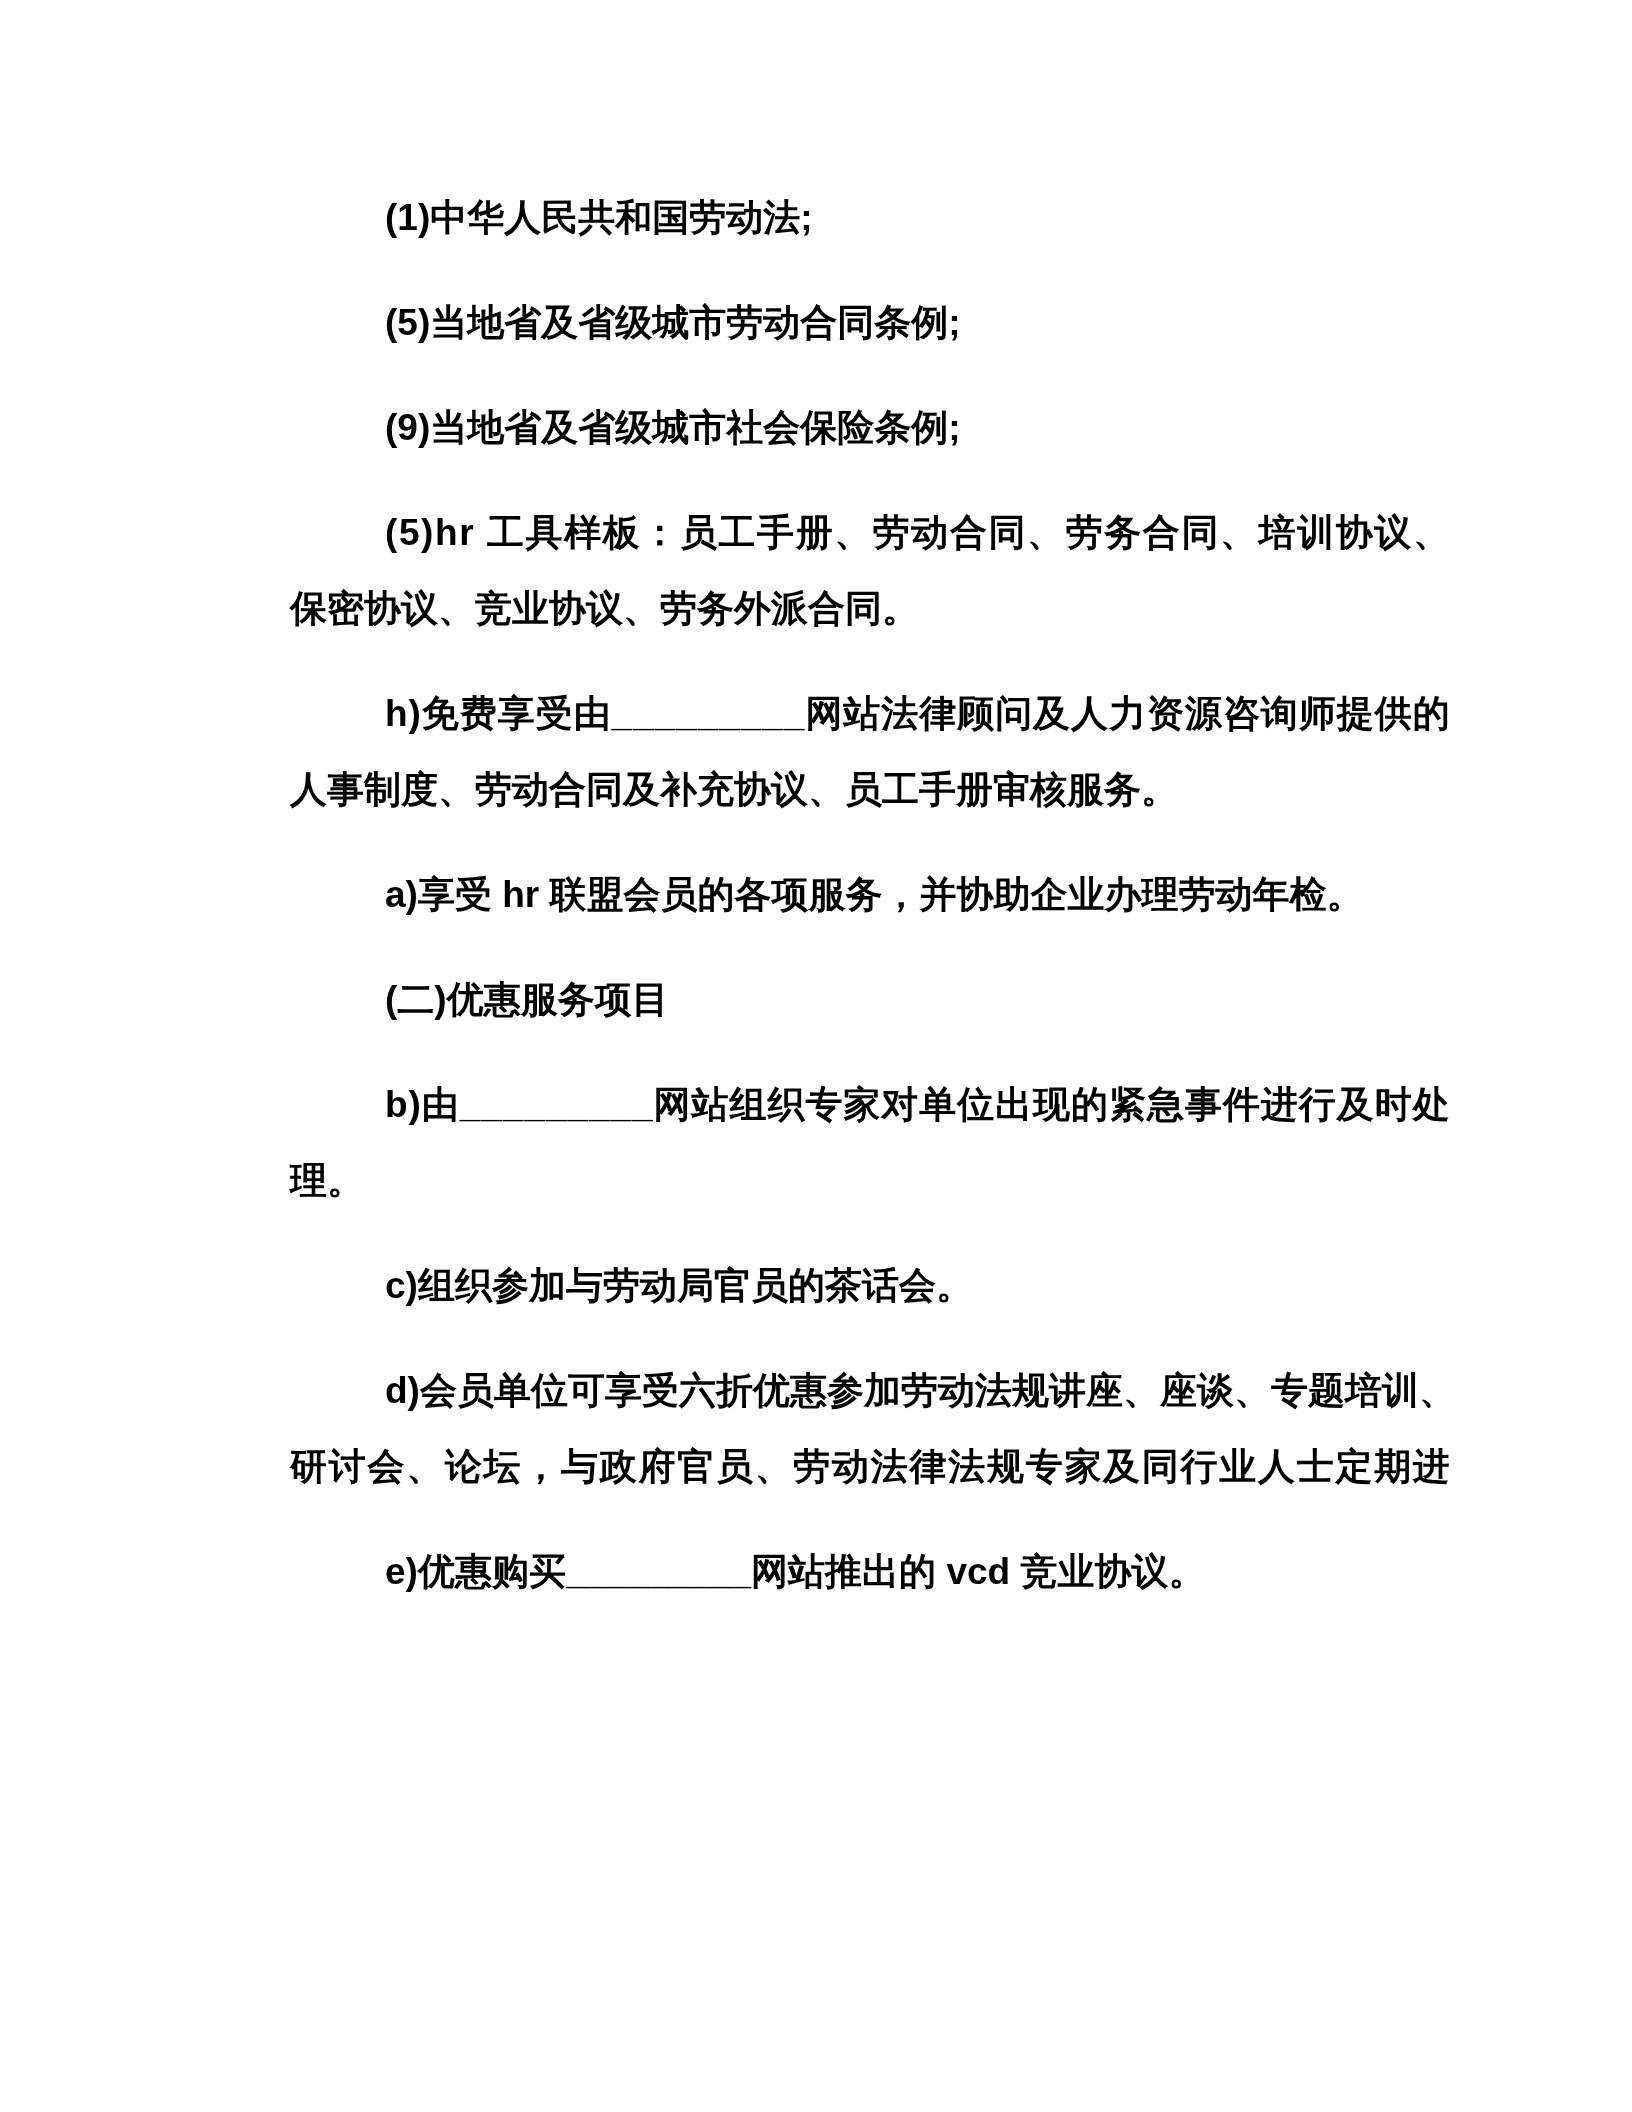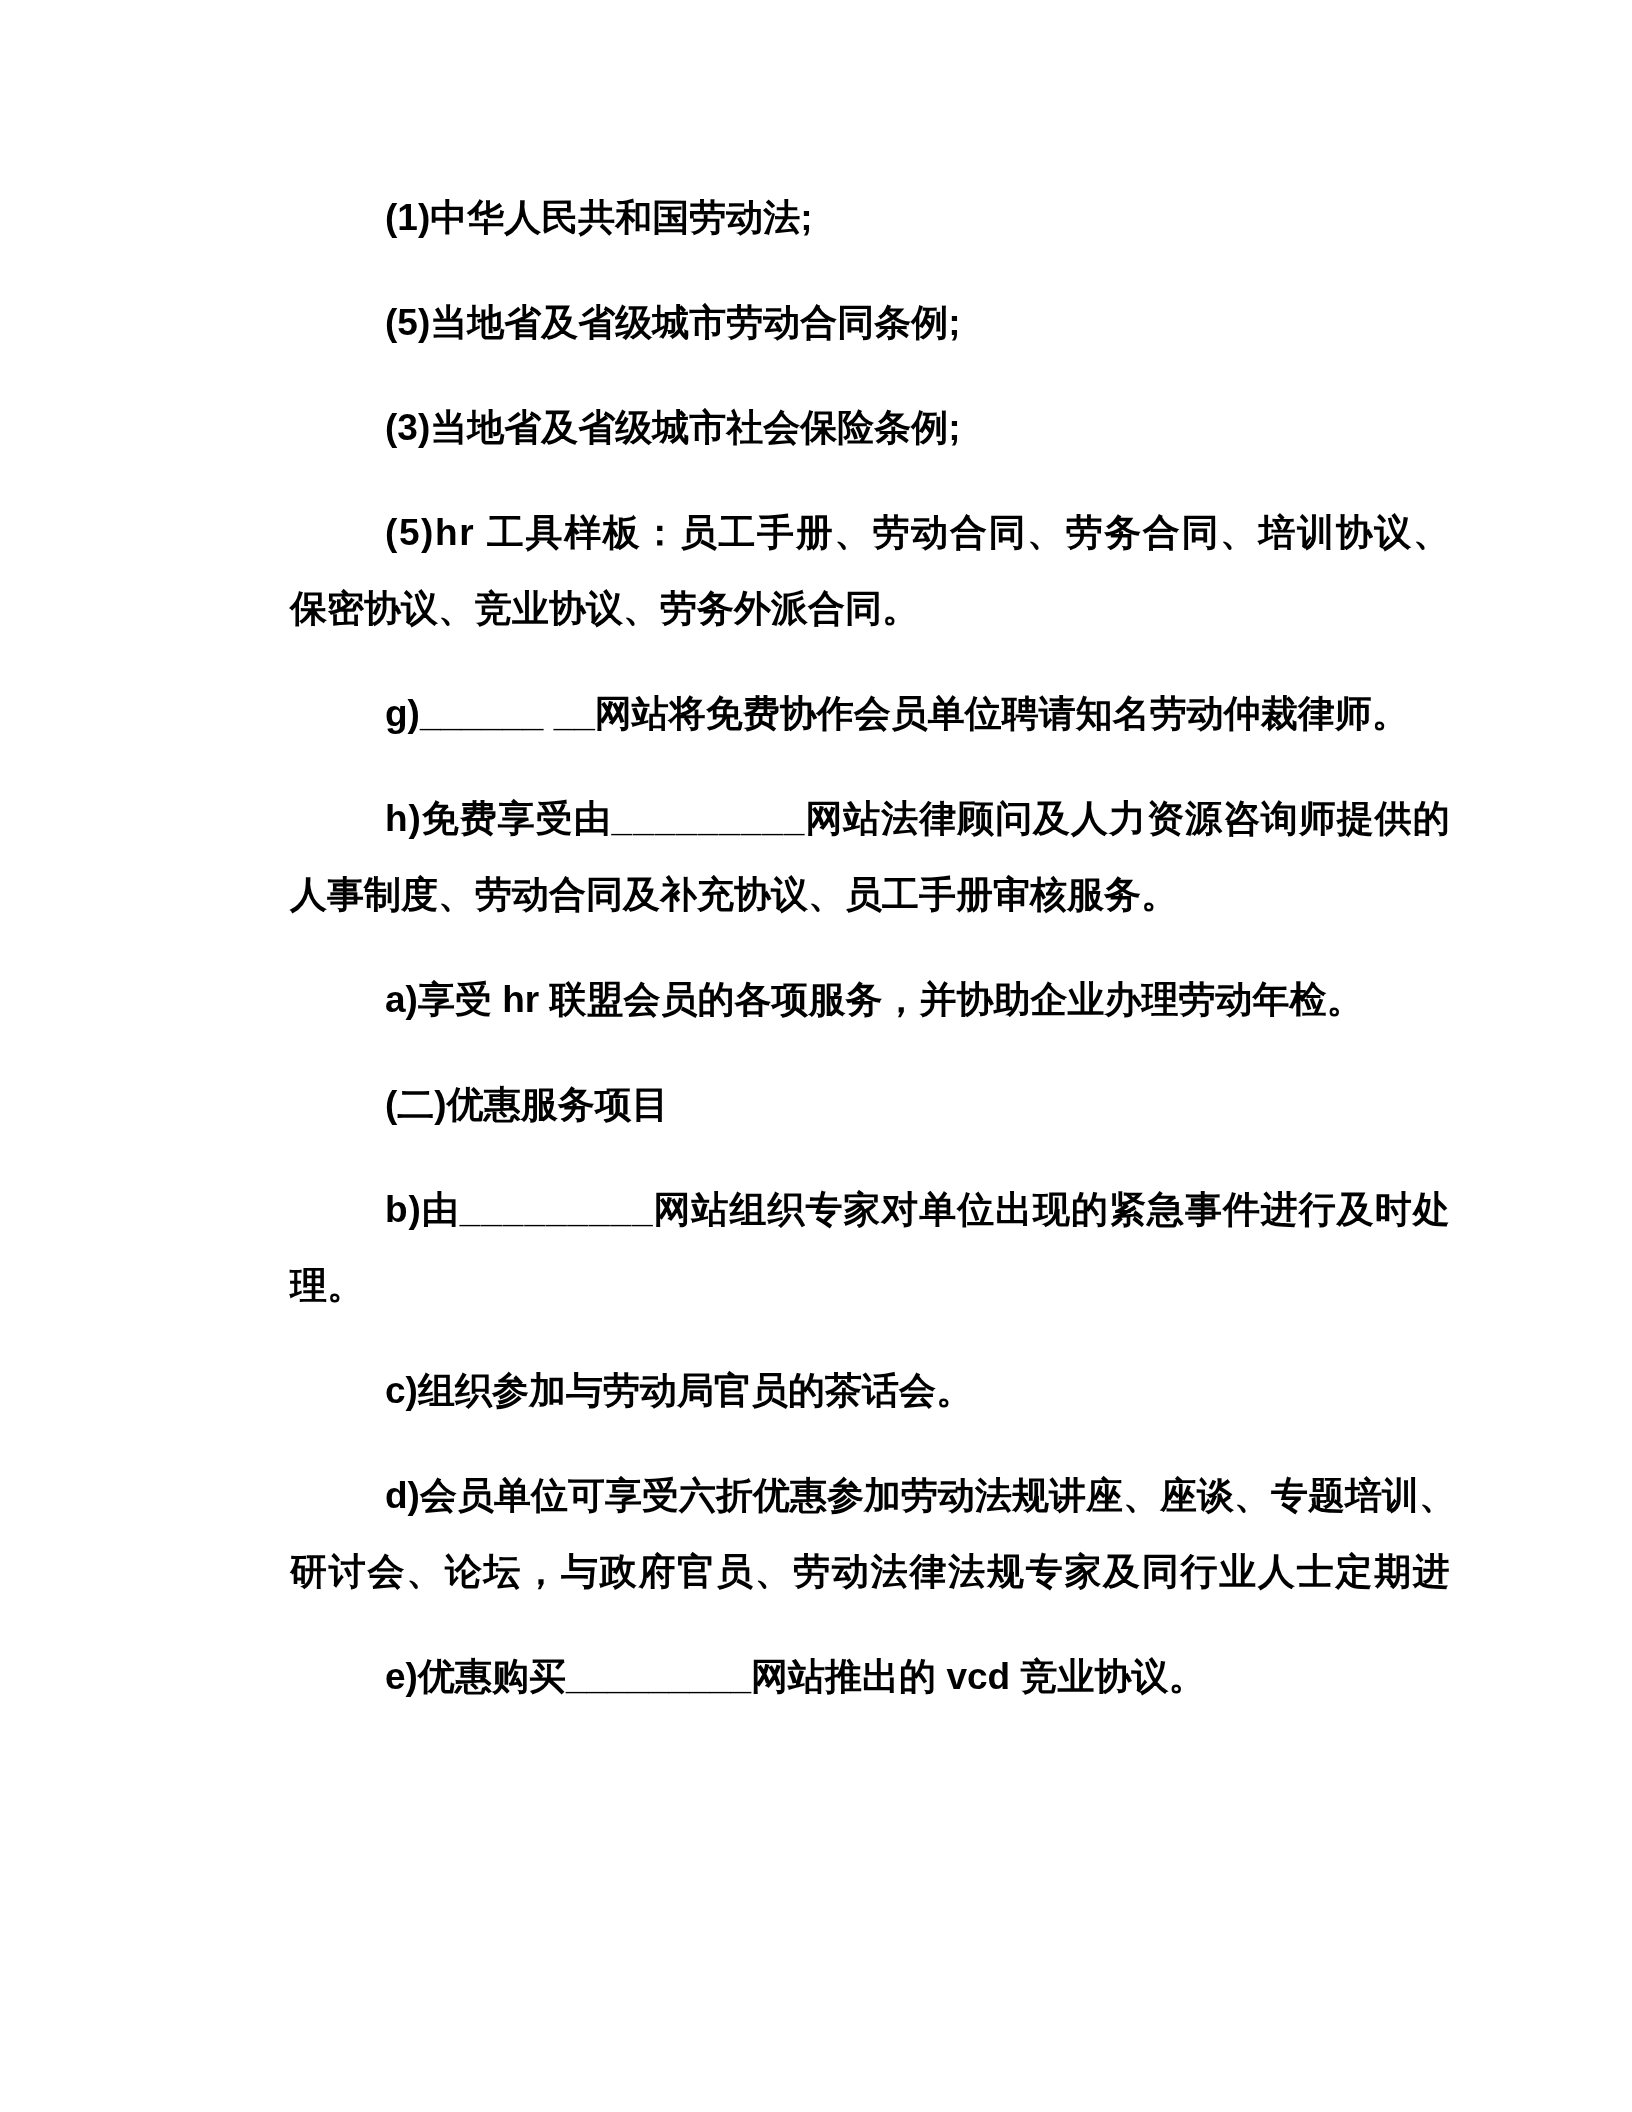--- a/index.html
+++ b/index.html
@@ -38,21 +38,21 @@
 
 <div class="page">
   <div class="doc" id="doc">
       <div class="para">
         <div class="line indent">(1)中华人民共和国劳动法;</div>
       </div>
       <div class="para">
         <div class="line indent">(5)当地省及省级城市劳动合同条例;</div>
       </div>
       <div class="para">
-        <div class="line indent">(3)当地省及省级城市社会保险条例;</div>
+        <div class="line indent">(9)当地省及省级城市社会保险条例;</div>
       </div>
       <div class="para">
         <div class="line indent fill">
           <span>(</span>
           <span>5</span>
           <span>)</span>
           <span>h</span>
           <span>r</span>
           <span> </span>
           <span>工</span>
@@ -75,23 +75,20 @@
           <span>合</span>
           <span>同</span>
           <span>、</span>
           <span>培</span>
           <span>训</span>
           <span>协</span>
           <span>议</span>
           <span>、</span>
         </div>
         <div class="line">保密协议、竞业协议、劳务外派合同。</div>
-      </div>
-      <div class="para">
-        <div class="line indent">g)______ __网站将免费协作会员单位聘请知名劳动仲裁律师。</div>
       </div>
       <div class="para">
         <div class="line indent fill">
           <span>h</span>
           <span>)</span>
           <span>免</span>
           <span>费</span>
           <span>享</span>
           <span>受</span>
           <span>由</span>

